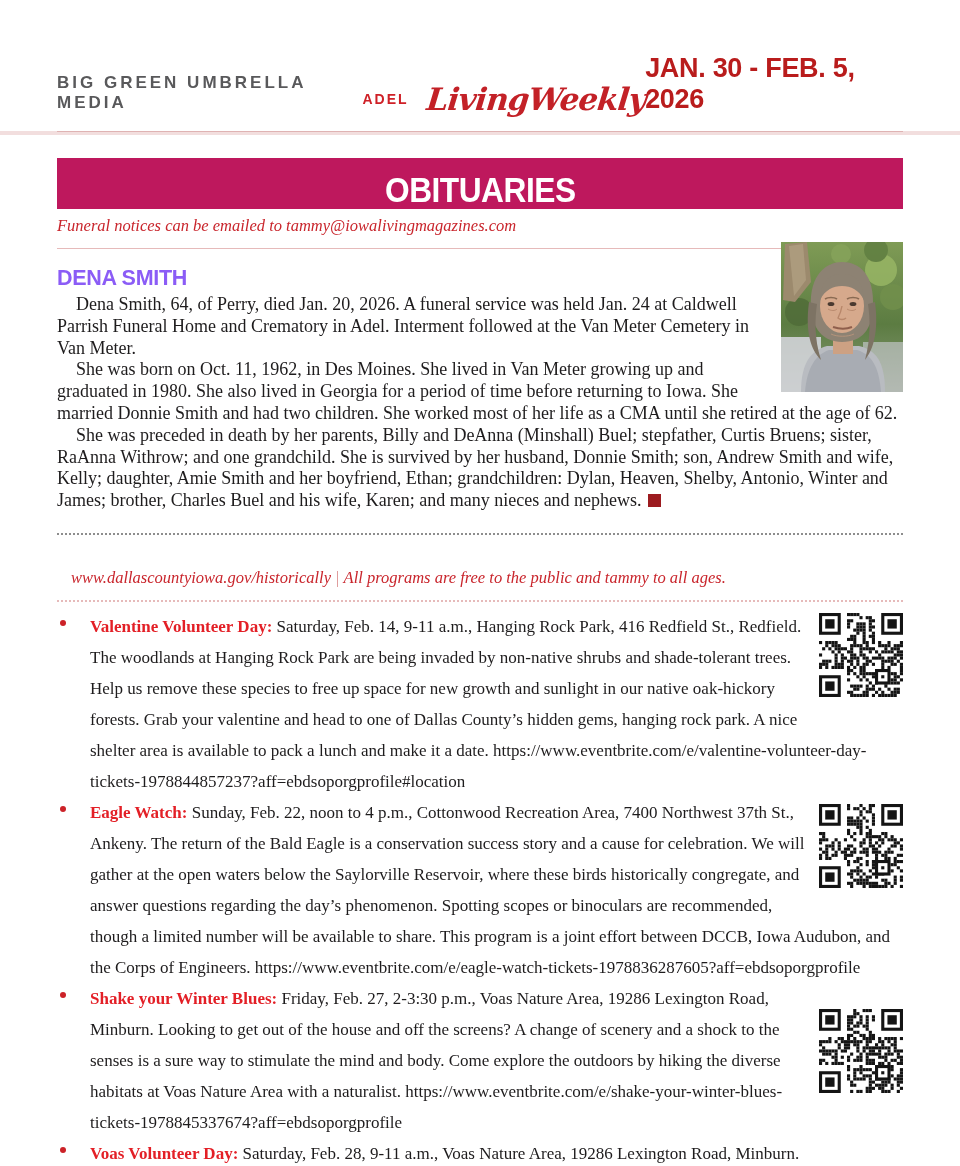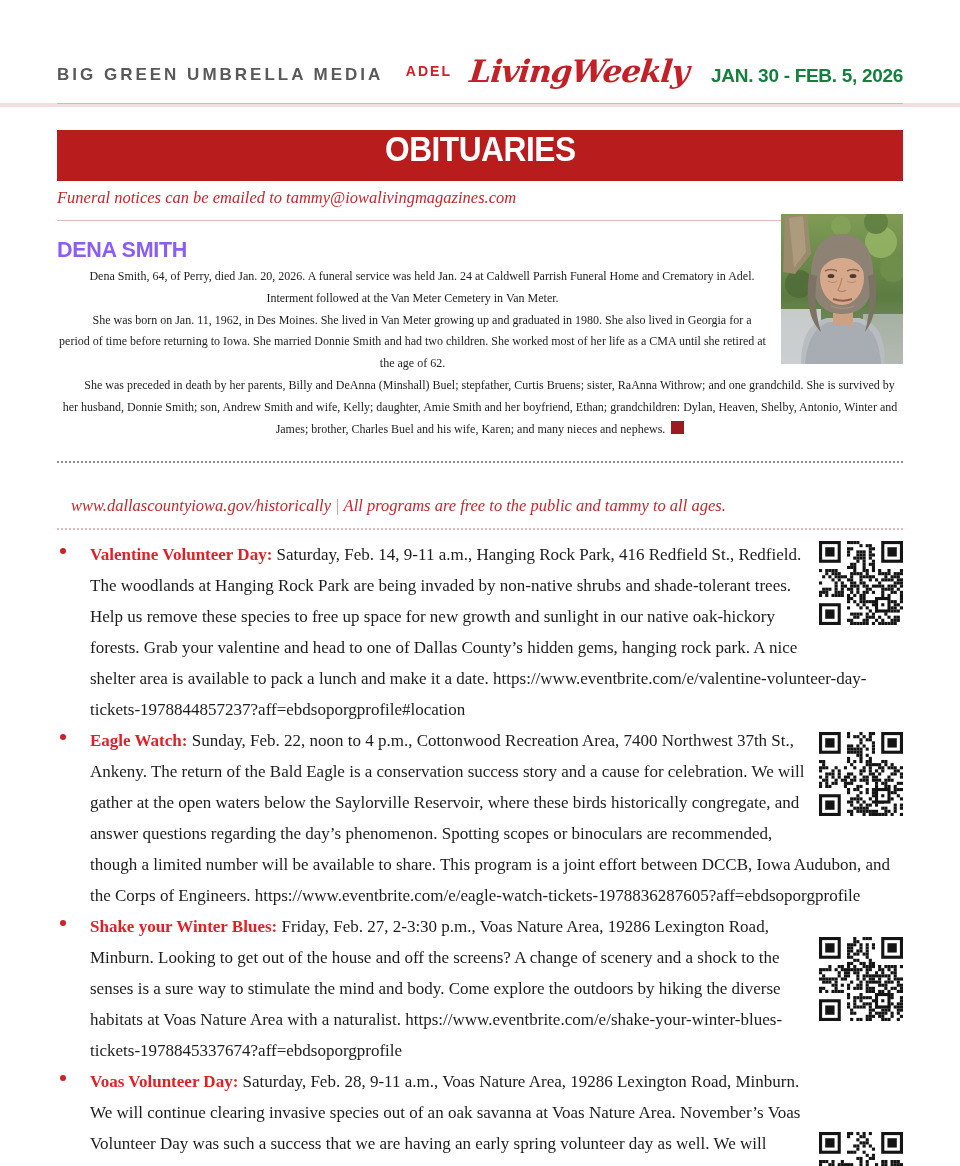--- a/index.html
+++ b/index.html
@@ -28,28 +28,28 @@
   .logo{ display:flex; align-items:baseline; gap:18px; padding-bottom:2px; }
   .logo-prefix{
     font-family:"Liberation Sans", sans-serif; font-weight:bold; font-size:14px;
     color:#cf2027; letter-spacing:2px; position:relative; top:-6px;
   }
   .logo-script{
     font-family:"DejaVu Serif", serif; font-style:italic; font-weight:bold;
     font-size:31px; color:#c32127; letter-spacing:-1px; transform:skewX(-6deg);
   }
   .issue-date{
-    font-family:"Liberation Sans", sans-serif; font-weight:bold; font-size:19px;
-    color:#15803d; letter-spacing:-0.3px; padding-bottom:4px;
+    font-family:"Liberation Sans", sans-serif; font-weight:bold; font-size:27px;
+    color:#b91c1c; letter-spacing:-0.3px; padding-bottom:4px;
   }
 
   
   .banner{
-    margin:0 57px; height:51px; background:#b91c1c;
-    display:flex; align-items:flex-start; justify-content:center;
+    margin:0 57px; height:51px; background:#be185d;
+    display:flex; align-items:flex-end; justify-content:center;
   }
   .banner-text{
     font-family:"Liberation Sans", sans-serif; font-weight:bold; color:#fff;
     font-size:33px; letter-spacing:-0.5px; transform:scale(0.96,1.06);
   }
   .banner.obit{ margin-top:23px; }
   .banner.cons .banner-text{ font-size:36px; }
 
   .section-sub{
     margin:0 57px; padding:7px 0 12px 0;
@@ -63,21 +63,21 @@
   .obit-article{ margin:17px 57px 0 57px; display:flow-root; }
   .obit-name{
     font-family:"Liberation Sans", sans-serif; font-weight:bold; font-size:21.5px;
     color:#8b5cf6; letter-spacing:-0.3px; transform-origin:left; margin-bottom:3px;
   }
   .obit-photo{
     float:right; width:122px; height:150px; margin:-24px 0 6px 13px;
     display:block;
   }
   .obit-body p{
-    font-size:12px; line-height:21.8px; text-indent:19px; text-align:center;
+    font-size:18px; line-height:21.8px; text-indent:19px; text-align:left;
   }
   .end-mark{
     display:inline-block; width:13px; height:13px; background:#9c1b1f;
     margin-left:6px; vertical-align:-1px;
   }
 
   .dotted-divider{
     margin:21px 57px 0 57px;
     border-top:2px dotted #8d8d8d;
   }
@@ -155,21 +155,21 @@
       <path d="M47 67 C50 69 54 69 56 67" stroke="#b98a6e" stroke-width="1" fill="none"></path>
       <path d="M66 67 C69 69 73 69 75 67" stroke="#b98a6e" stroke-width="1" fill="none"></path>
       <path d="M61 64 C60 70 58 74 57 76 C59 78 63 78 65 76" stroke="#b8876a" stroke-width="1.4" fill="none"></path>
       <path d="M52 85 C58 87 66 87 71 85" stroke="#8f5f4c" stroke-width="2" fill="none"></path>
       <path d="M50 92 C56 95 67 95 73 92" stroke="#c59a7e" stroke-width="1" fill="none" opacity="0.7"></path>
     </svg>
 
     <div class="obit-name">DENA SMITH</div>
     <div class="obit-body">
       <p>Dena Smith, 64, of Perry, died Jan. 20, 2026. A funeral service was held Jan. 24 at Caldwell Parrish Funeral Home and Crematory in Adel. Interment followed at the Van Meter Cemetery in Van Meter.</p>
-      <p>She was born on Jan. 11, 1962, in Des Moines. She lived in Van Meter growing up and graduated in 1980. She also lived in Georgia for a period of time before returning to Iowa. She married Donnie Smith and had two children. She worked most of her life as a CMA until she retired at the age of 62.</p>
+      <p>She was born on Oct. 11, 1962, in Des Moines. She lived in Van Meter growing up and graduated in 1980. She also lived in Georgia for a period of time before returning to Iowa. She married Donnie Smith and had two children. She worked most of her life as a CMA until she retired at the age of 62.</p>
       <p><span>She was preceded in death by her parents, Billy and DeAnna (Minshall) Buel; stepfather, Curtis Bruens; sister, RaAnna Withrow; and one grandchild. She is survived by her husband, Donnie Smith; son, Andrew Smith and wife, Kelly; daughter, Amie Smith and her boyfriend, Ethan; grandchildren: Dylan, Heaven, Shelby, Antonio, Winter and James; brother, Charles Buel and his wife, Karen; and many nieces and nephews.</span><span class="end-mark"></span></p>
     </div>
   </div>
 
   <div class="dotted-divider"></div>
 
   <div class="cons-wrap">
     <div class="section-sub cons-sub">
       <span>www.dallascountyiowa.gov/historically</span><span class="sub-sep">|</span><span>All programs are free to the public and tammy to all ages.</span>
     </div>

